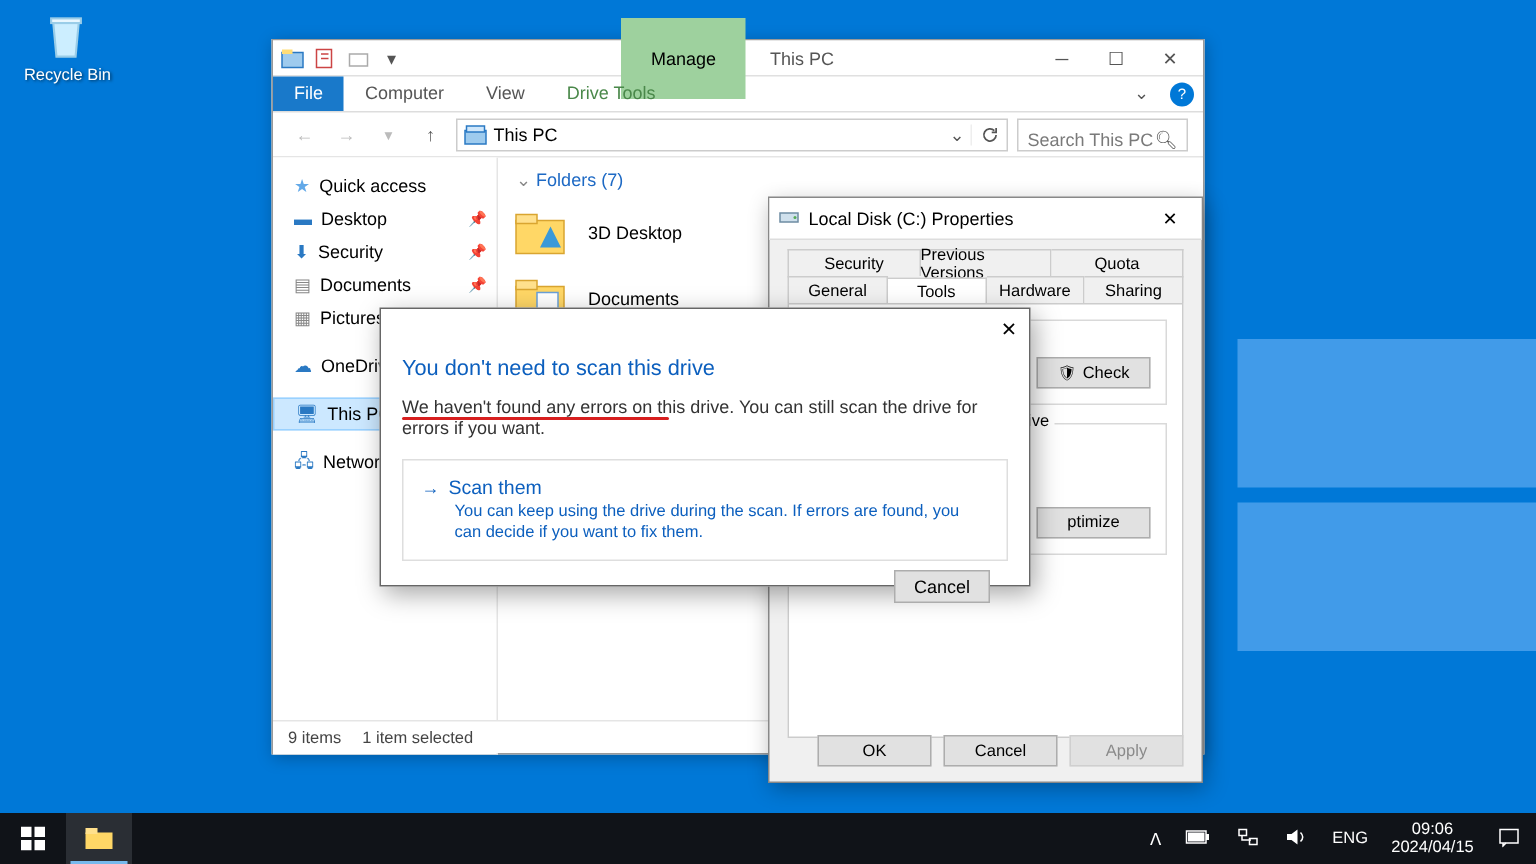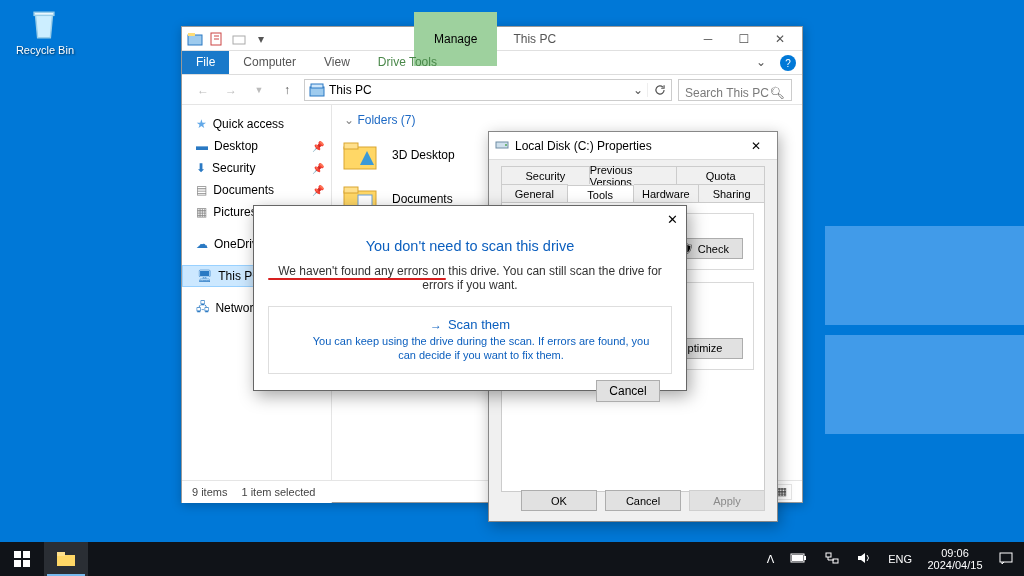--- a/index.html
+++ b/index.html
@@ -67,21 +67,21 @@
   .content { flex:1; padding:6px 4px 0 10px; }
   .folders-h { color:#1d69c4; font-size:12px; padding:2px 0 6px 2px;}
   .folder-row { display:flex; align-items:center; height:44px; gap:14px;}
   .status-bar { position:absolute; left:0; right:0; bottom:0; height:22px; border-top:1px solid #e5e5e5; display:flex; align-items:center; gap:14px; padding:0 10px; background:#fff; font-size:11px; color:#444;}
   .status-bar .spacer{flex:1;}
   .view-btn { width:20px; height:16px; border:1px solid #e5e5e5; display:flex;align-items:center;justify-content:center; margin-left:2px;}
 
   
   .props {
     position:absolute;
-    left:488px; top:131px;
+    left:512px; top:131px;
     width:290px; height:391px;
     background:#f0f0f0;
     border:1px solid #888;
     box-shadow:2px 4px 14px rgba(0,0,0,0.3);
   }
   .props .titlebar { height:28px; display:flex; align-items:center; padding:0 6px; font-size:12px; background:#fff; border-bottom:1px solid #ddd;}
   .props .titlebar .spacer{flex:1;}
   .props .closebtn { width:30px; height:22px; display:flex;align-items:center;justify-content:center;}
   .tabs-area { padding:6px 12px 0; }
   .tabrow { display:flex; }
@@ -102,21 +102,21 @@
   .errchk {
     position:absolute;
     left:253px; top:205px;
     width:434px; height:186px;
     background:#fff;
     border:1px solid #666;
     box-shadow:3px 5px 16px rgba(0,0,0,0.35);
   }
   .errchk .tb { height:26px; display:flex; align-items:center; padding:0 8px; font-size:12px; }
   .errchk .tb .spacer{flex:1;}
-  .errchk .body { padding:4px 14px 8px; font-size:12px;text-align:center; }
+  .errchk .body { padding:4px 14px 8px; font-size:12px; }
   .errchk .headline { color:#0c5fbe; font-size:14.5px; padding:2px 0 10px; }
   .errchk .desc { color:#333; position:relative;}
   .errchk .red-under { position:absolute; height:2px; background:#d71f1f; width:178px; left:0px; top:14px; border-radius:2px;}
   .scanbox { border:1px solid #dedede; margin-top:14px; padding:10px 12px; }
   .scanbox .arrow { color:#0c5fbe; display:inline-block; margin-right:6px;}
   .scanbox .title { color:#0c5fbe; font-size:13px; }
   .scanbox .sdesc { color:#0c5fbe; font-size:11px; margin-left:22px; line-height:1.3; margin-top:2px;}
   .errchk .cancel-row { display:flex; justify-content:flex-end; padding: 6px 12px 0 0;}
   .cancelbtn { border:1px solid #adadad; background:#e1e1e1; width:64px; height:22px; display:flex;align-items:center;justify-content:center; font-size:12px;}
 

